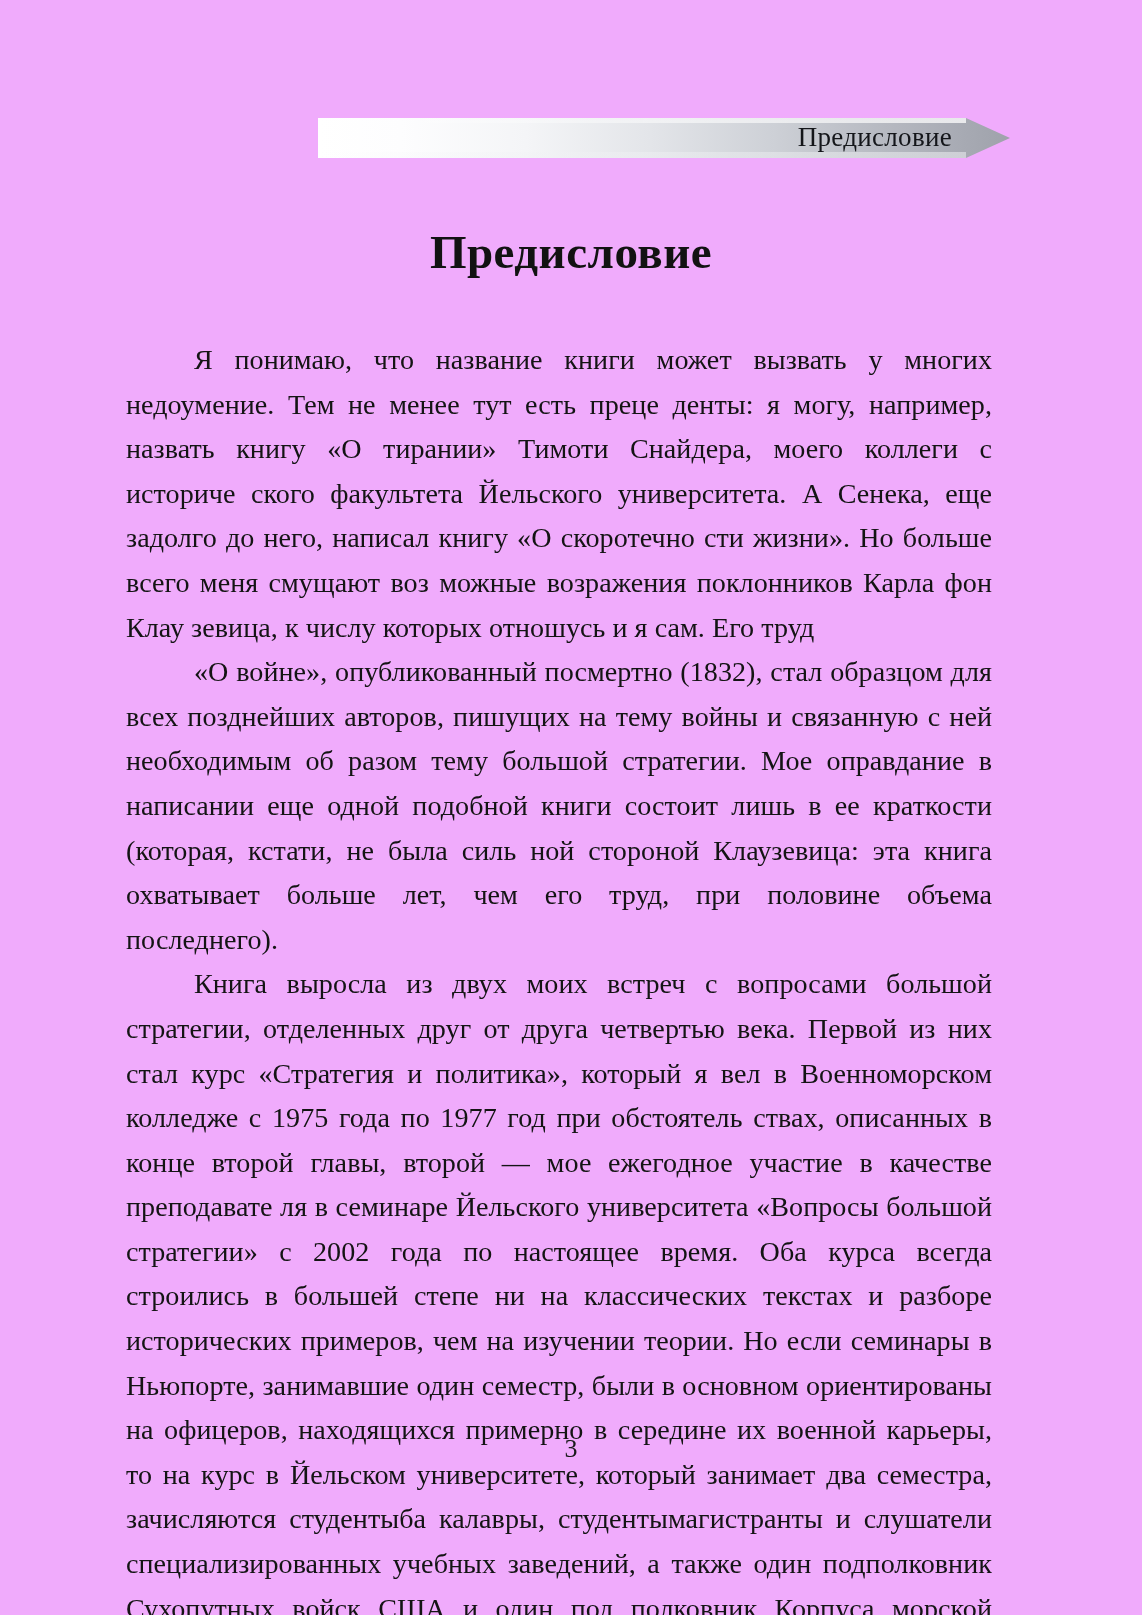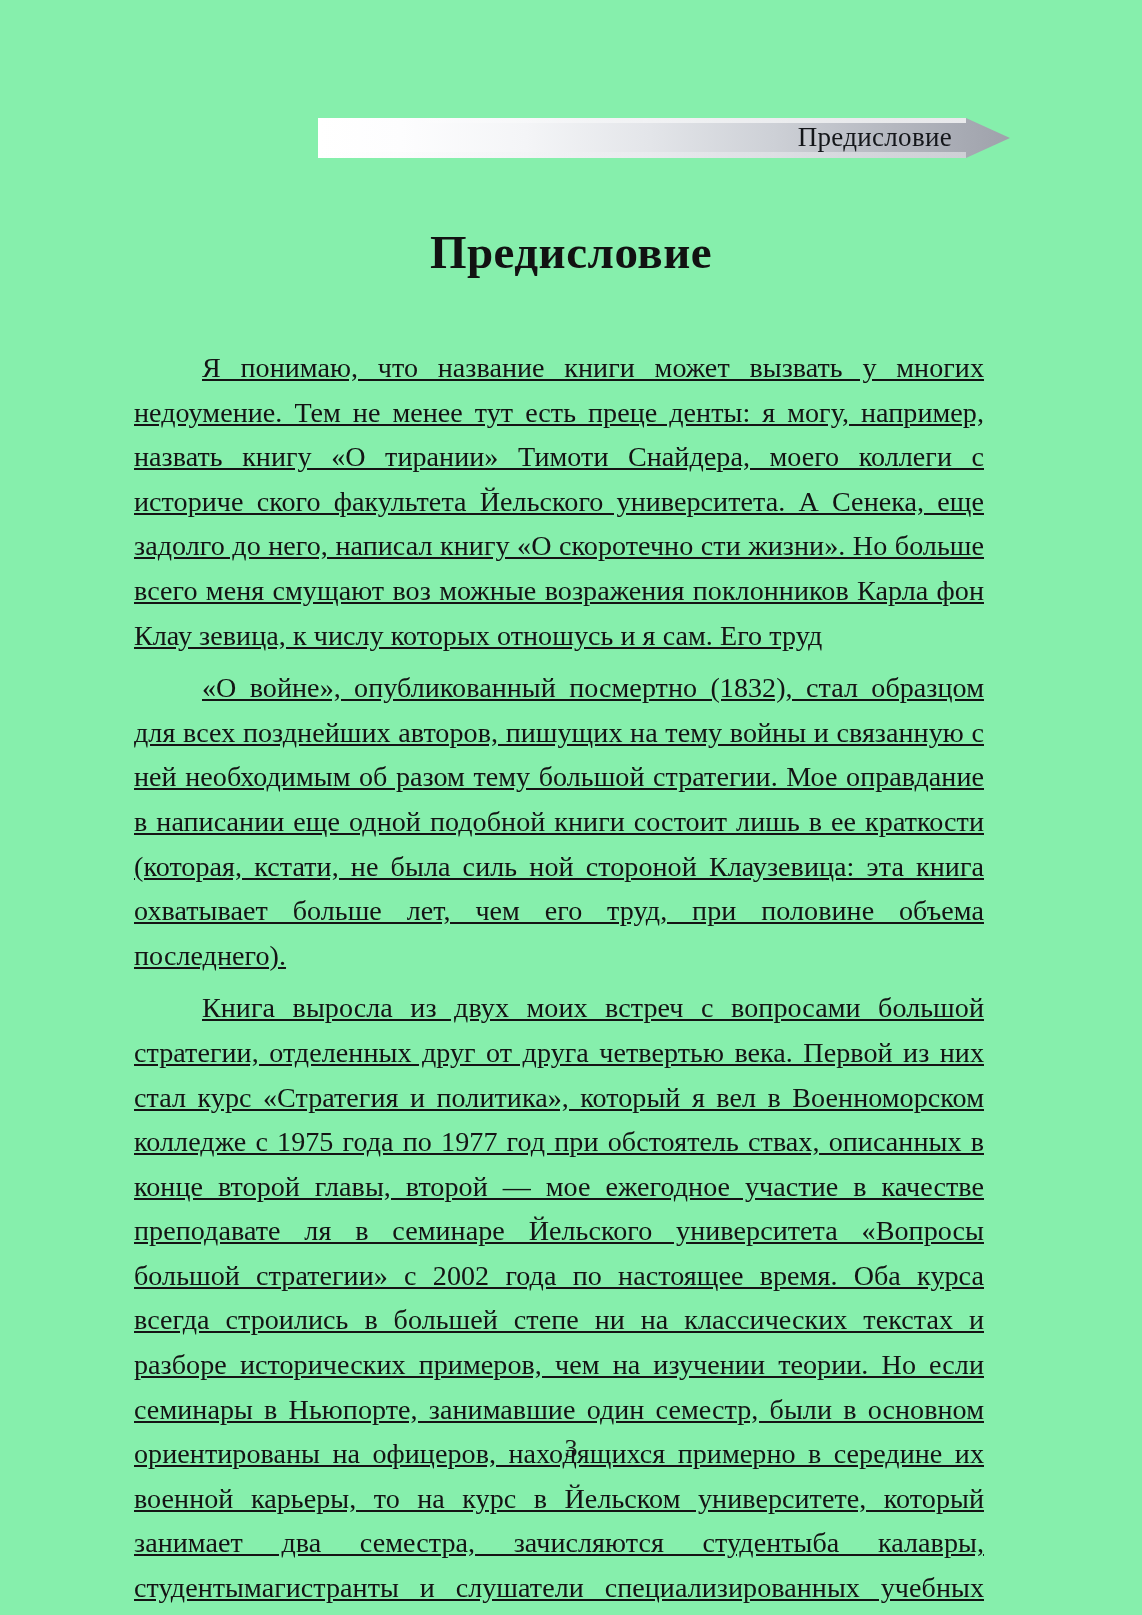--- a/index.html
+++ b/index.html
@@ -14,21 +14,21 @@
     position: relative;
     overflow: hidden;
     font-family: "Liberation Serif", "DejaVu Serif", serif;
     color: #111111;
     -webkit-font-smoothing: antialiased;
   }
 
   .page {
     position: absolute;
     inset: 0;
-    background: #86efac;
+    background: #f0abfc;
   }
 
   
   .running-header {
     position: absolute;
     left: 318px;
     top: 112px;
     width: 692px;
     height: 52px;
   }
@@ -101,24 +101,23 @@
     width: 866px;
     font-family: "Liberation Serif", "DejaVu Serif", serif;
     font-size: 28.1px;
     line-height: 44.6px;
     text-align: justify;
     text-justify: inter-word;
     color: #141414;
     letter-spacing: 0.05px;
   }
   .body-text p {
-    margin: 8px;
+    margin: 0;
     text-indent: 68px;
     hyphens: none;
-    text-decoration: underline;
   }
   .body-text p:last-child {
     
   }
 
   
   .folio {
     position: absolute;
     left: 0;
     right: 0;

